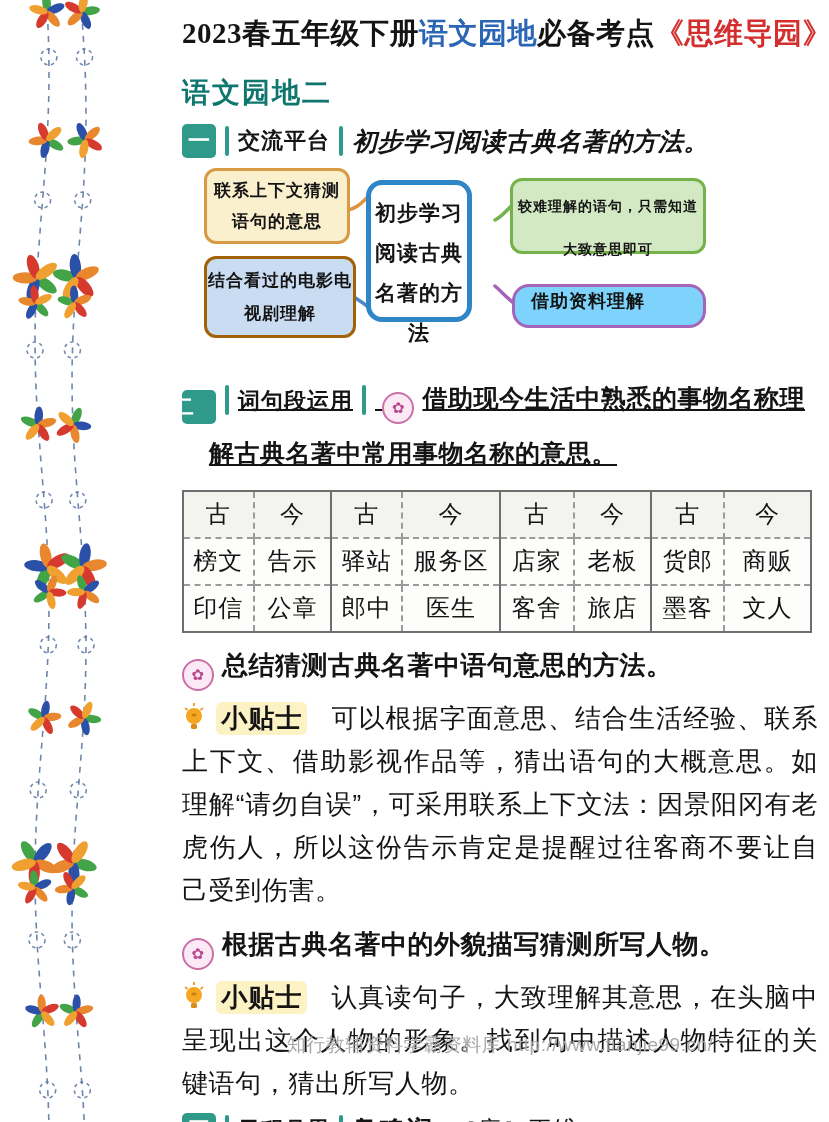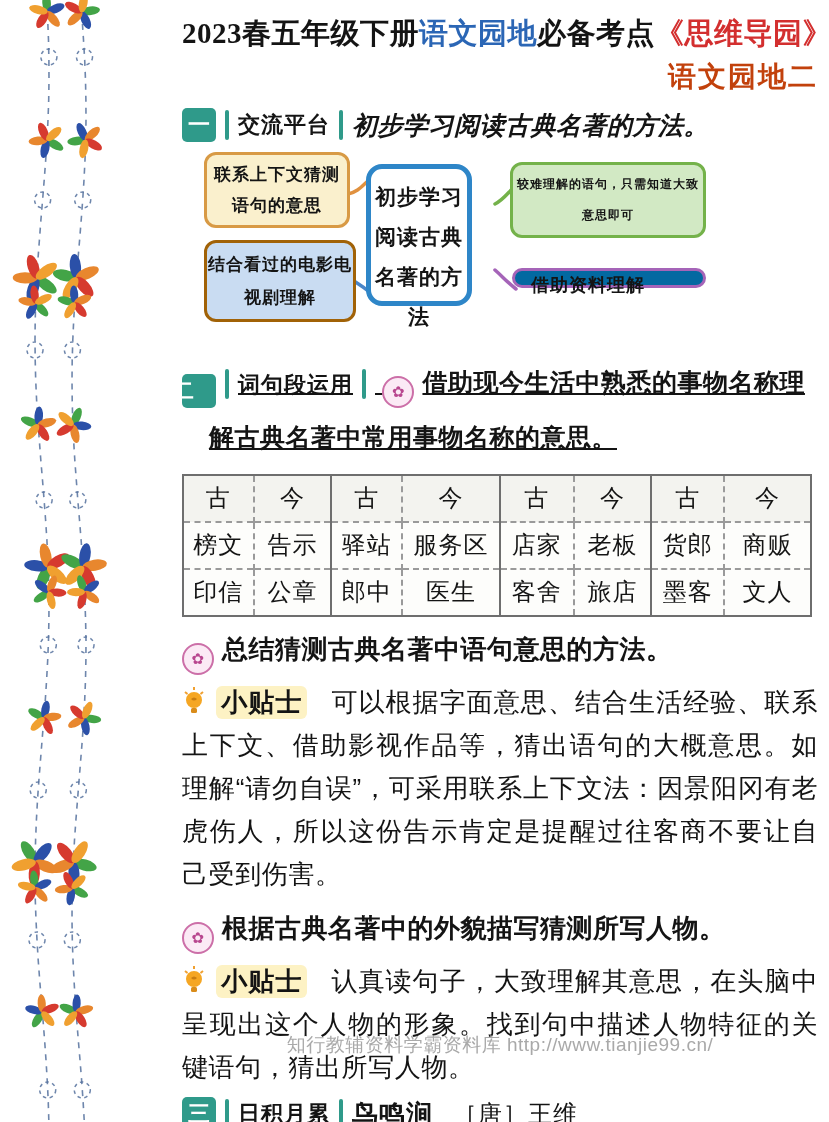--- a/index.html
+++ b/index.html
@@ -5,22 +5,22 @@
   html,body{margin:0;padding:0;background:#ffffff;}
   .page{position:relative;width:829px;height:1122px;background:#ffffff;overflow:hidden;
         font-family:"Liberation Sans",sans-serif;color:#141414;}
   .deco{position:absolute;left:0;top:0;}
   .content{position:absolute;left:182px;top:12px;width:636px;}
 
   .title{font-family:"Liberation Serif",serif;font-weight:700;font-size:29px;
          text-align:center;letter-spacing:.5px;line-height:42px;white-space:nowrap;}
   .t-blue{color:#2b66b5;}
   .t-red{color:#d32f2f;}
-  .subtitle{font-weight:700;font-size:28px;color:#c2410c;text-align:right;
-            margin-top:4px;line-height:38px;letter-spacing:2px;}
+  .subtitle{font-weight:700;font-size:28px;color:#0f766e;text-align:left;
+            margin-top:20px;line-height:38px;letter-spacing:2px;}
 
   .sec-row{display:flex;align-items:center;margin-top:12px;}
   .badge{width:34px;height:34px;border-radius:5px;background:#2f9a8a;color:#fff;
          font-size:22px;font-weight:700;display:inline-flex;align-items:center;
          justify-content:center;flex:0 0 auto;vertical-align:middle;}
   .bar{display:inline-block;width:4px;height:30px;background:#2f9a8a;border-radius:2px;
        margin:0 9px;vertical-align:middle;flex:0 0 auto;}
   .sec-label{font-weight:700;font-size:22px;letter-spacing:1px;vertical-align:middle;}
   .sec-intro{font-weight:700;font-size:25px;letter-spacing:.5px;vertical-align:middle;font-style:italic;}
 
@@ -32,23 +32,23 @@
   .m-yellow{left:22px;top:2px;width:146px;height:76px;background:#faf0cd;
             border:3px solid #d89a45;border-radius:12px;font-size:17px;line-height:31px;
             padding-top:4px;}
   .m-blue{left:22px;top:90px;width:152px;height:82px;background:#c9dcf2;
           border:3px solid #a16207;border-radius:12px;font-size:17px;line-height:33px;
           padding-top:5px;}
   .m-center{left:184px;top:14px;width:106px;height:142px;background:#ffffff;
             border:5px solid #2e86c8;border-radius:16px;font-size:21px;line-height:40px;
             padding-top:8px;}
   .m-green{left:328px;top:12px;width:196px;height:76px;background:#d2e9c4;
-           border:3px solid #74b24a;border-radius:12px;font-size:12px;line-height:31px;
+           border:3px solid #74b24a;border-radius:12px;font-size:14px;line-height:43px;
            padding-top:4px;}
-  .m-purple{left:330px;top:118px;width:194px;height:20px;background:#0369a1;
+  .m-purple{left:330px;top:118px;width:194px;height:44px;background:#7dd3fc;
             border:3px solid #a564b8;border-radius:17px;font-size:18px;line-height:29px;
             text-align:left;padding-left:16px;}
 
   .wrap-head{margin-top:26px;font-size:25px;font-weight:700;line-height:53px;
              letter-spacing:.5px;padding-left:27px;text-indent:-27px;text-decoration:underline;}
 
   .flower{display:inline-flex;align-items:center;justify-content:center;width:28px;height:28px;
           border-radius:50%;background:#fbeaf5;border:2px solid #cc6fa8;color:#b8478f;
           font-size:15px;font-weight:400;margin-right:8px;vertical-align:-6px;
           text-indent:0;flex:0 0 auto;}

